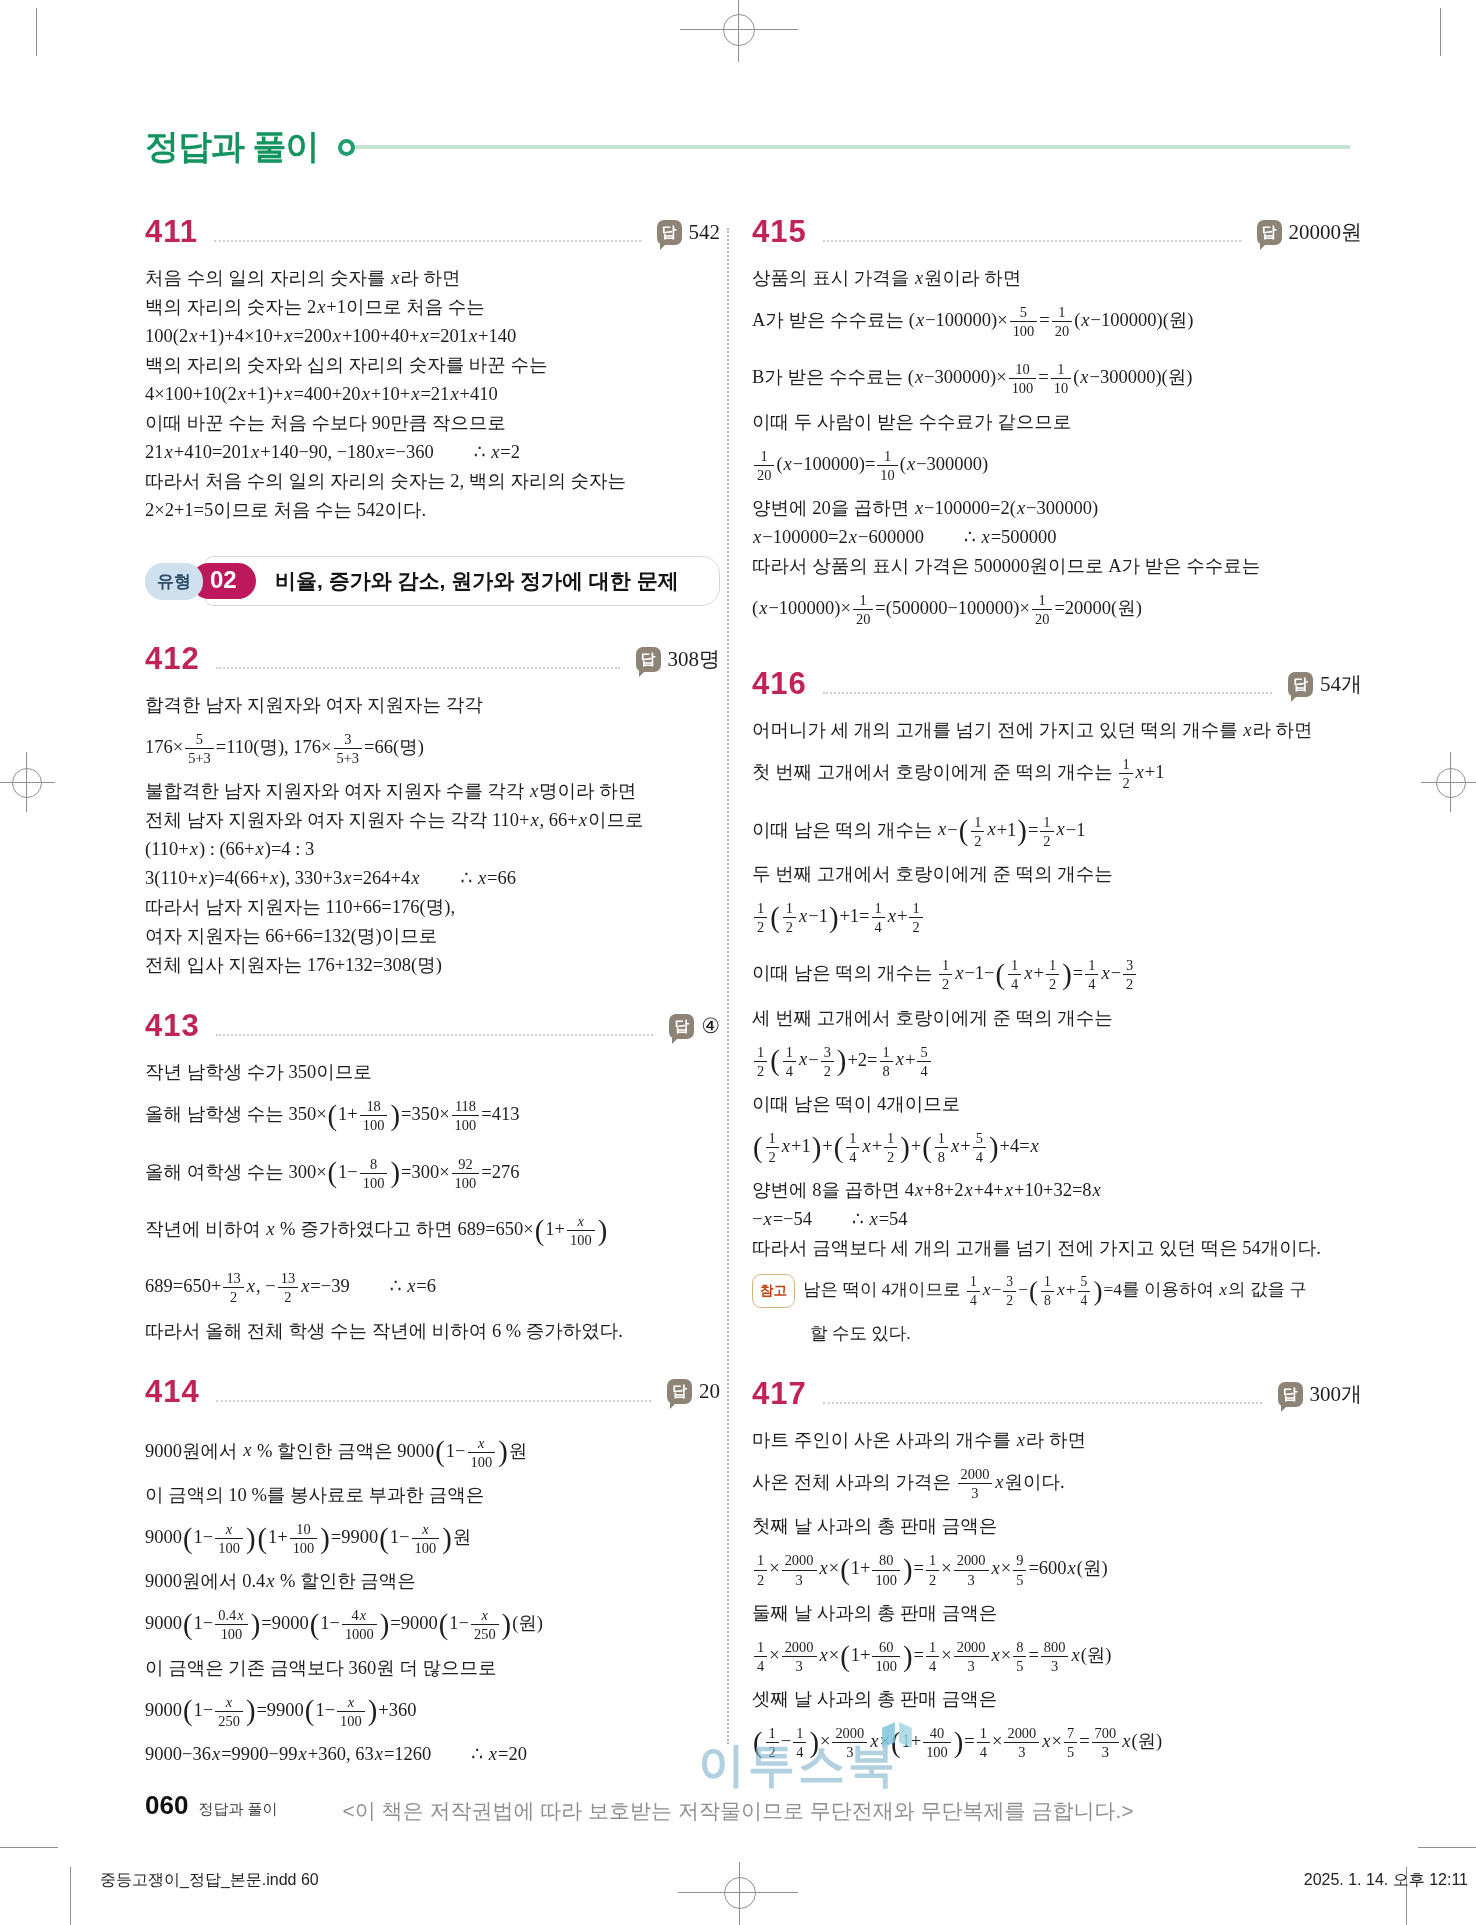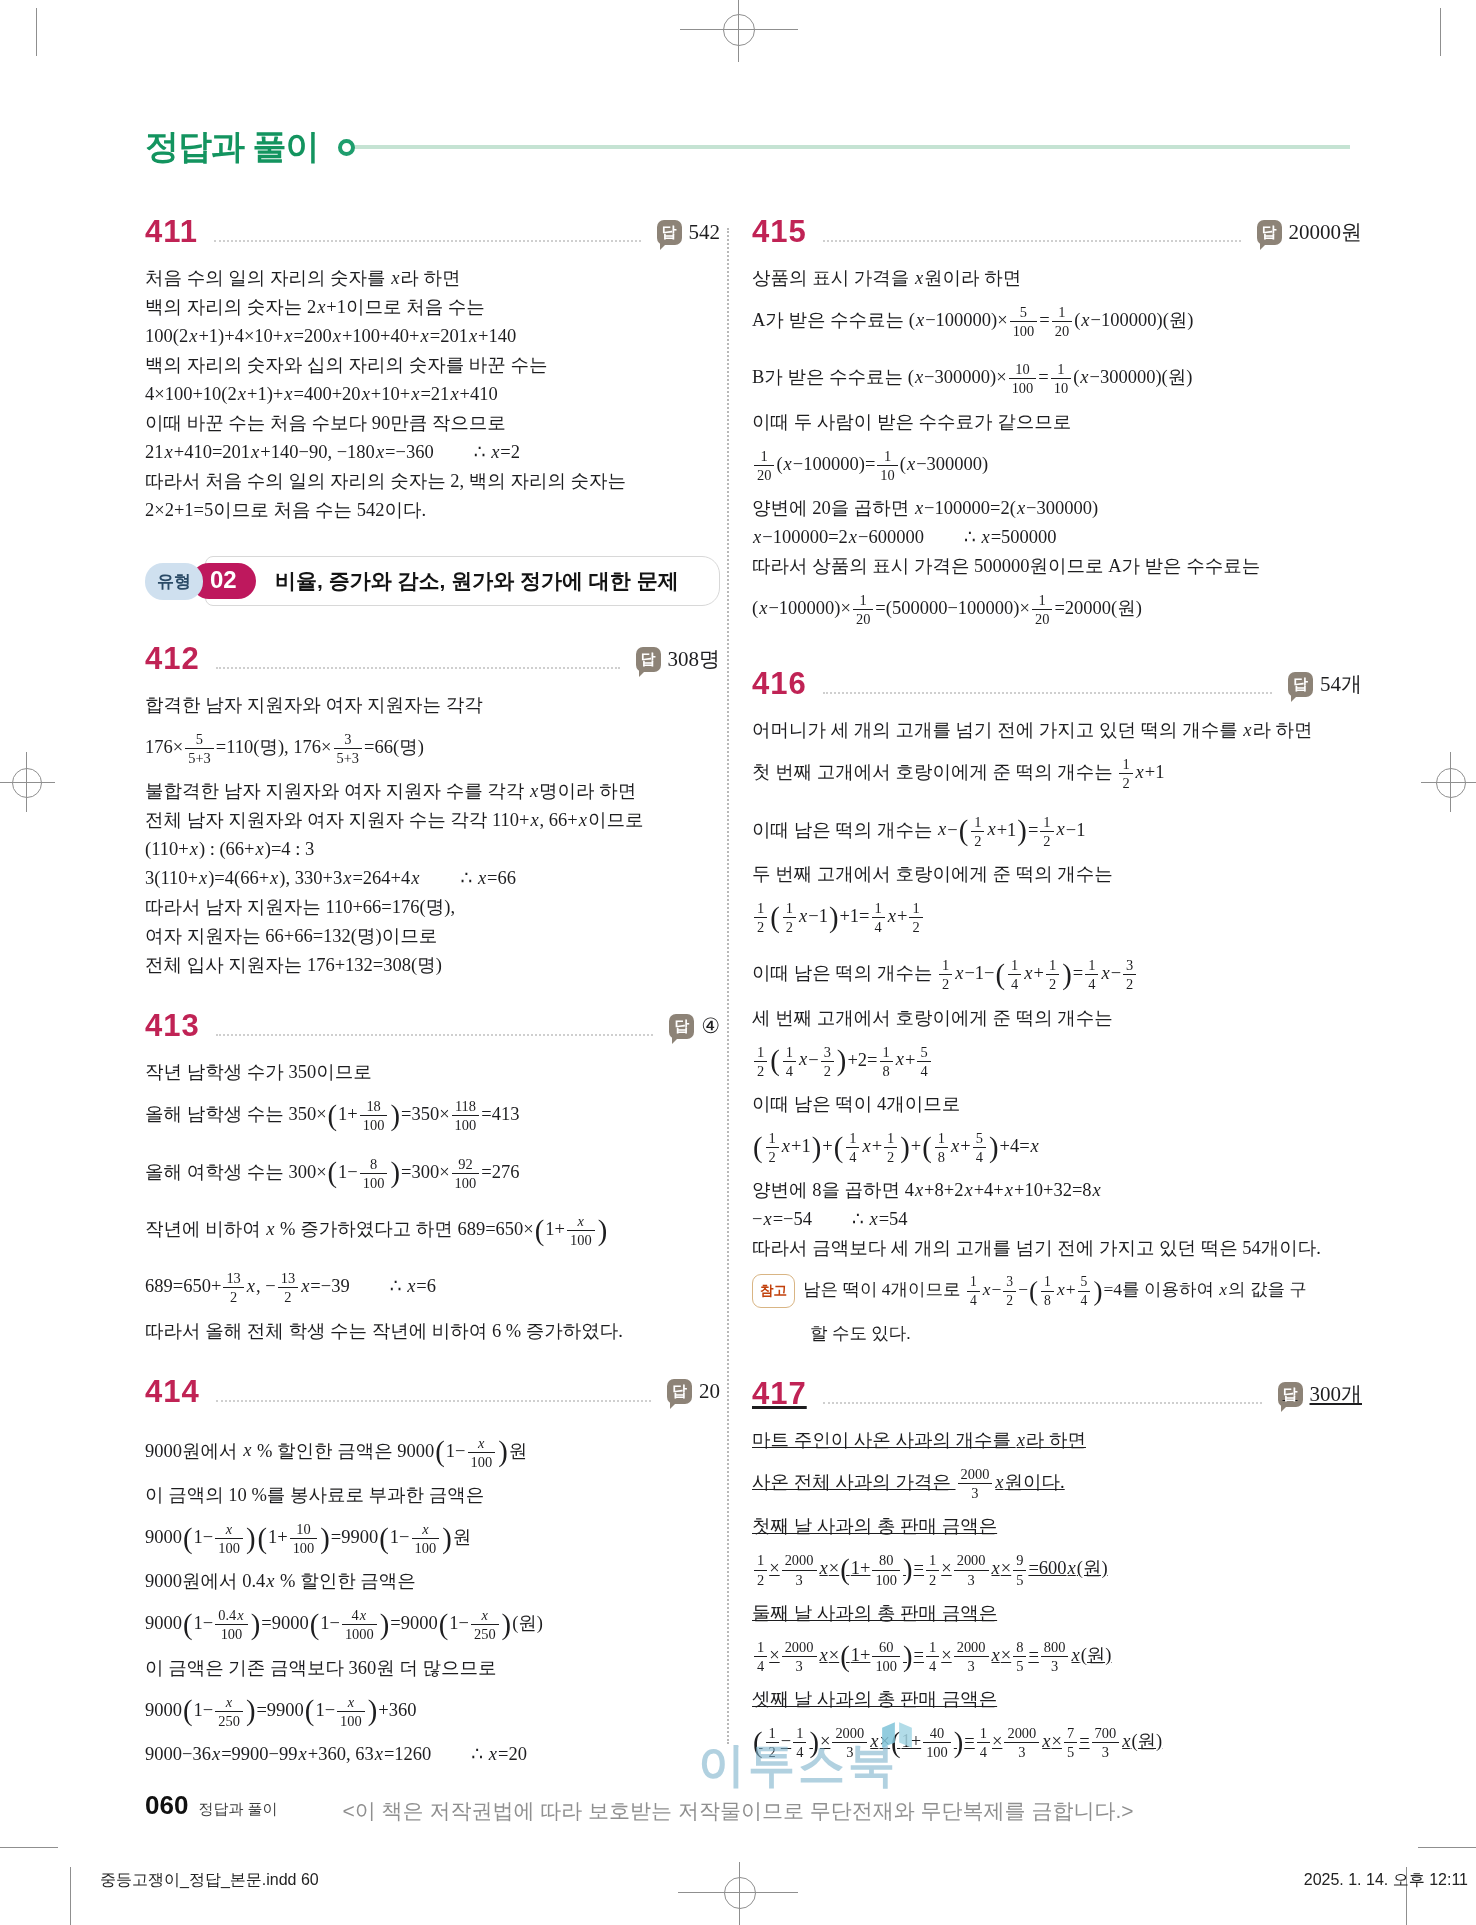--- a/index.html
+++ b/index.html
@@ -31,21 +31,21 @@
   .p-num{font-family:"Liberation Sans","DejaVu Sans",sans-serif;font-weight:800;
     font-size:31px;color:#c02355;letter-spacing:1px;flex:0 0 auto;}
   .p-lead{flex:1;border-bottom:2px dotted #cfcfcf;margin:6px 16px 0 16px;height:12px;}
   .badge-ans{width:25px;height:25px;border-radius:7px;background:#8d8377;color:#fff;
     font-family:"Liberation Sans","DejaVu Sans",sans-serif;font-size:15px;font-weight:700;
     display:flex;align-items:center;justify-content:center;position:relative;margin-right:7px;flex:0 0 auto;}
   .badge-ans::after{content:"";position:absolute;left:3px;bottom:-5px;width:0;height:0;
     border:4px solid transparent;border-top-color:#8d8377;border-left-color:#8d8377;}
   .p-ans{font-size:21px;flex:0 0 auto;}
   .problem[data-pid="416"]{margin-top:16px;}
-  .problem[data-pid="417"]{text-decoration:underline;}
+  .problem[data-pid="417"]{}
 
   
   .line{white-space:nowrap;font-size:18.5px;line-height:29px;}
   .line.tall{padding:11px 0;}
   .frac{display:inline-flex;flex-direction:column;text-align:center;vertical-align:middle;
     line-height:1.12;font-size:0.78em;margin:0 2px;}
   .fn{border-bottom:1.3px solid #1d1d1f;padding:0 3px 1px;}
   .fd{padding:1px 3px 0;}
   .bp{font-size:1.55em;font-weight:400;vertical-align:middle;line-height:0.9;margin:0 1px;}
   .gap{display:inline-block;width:40px;}

